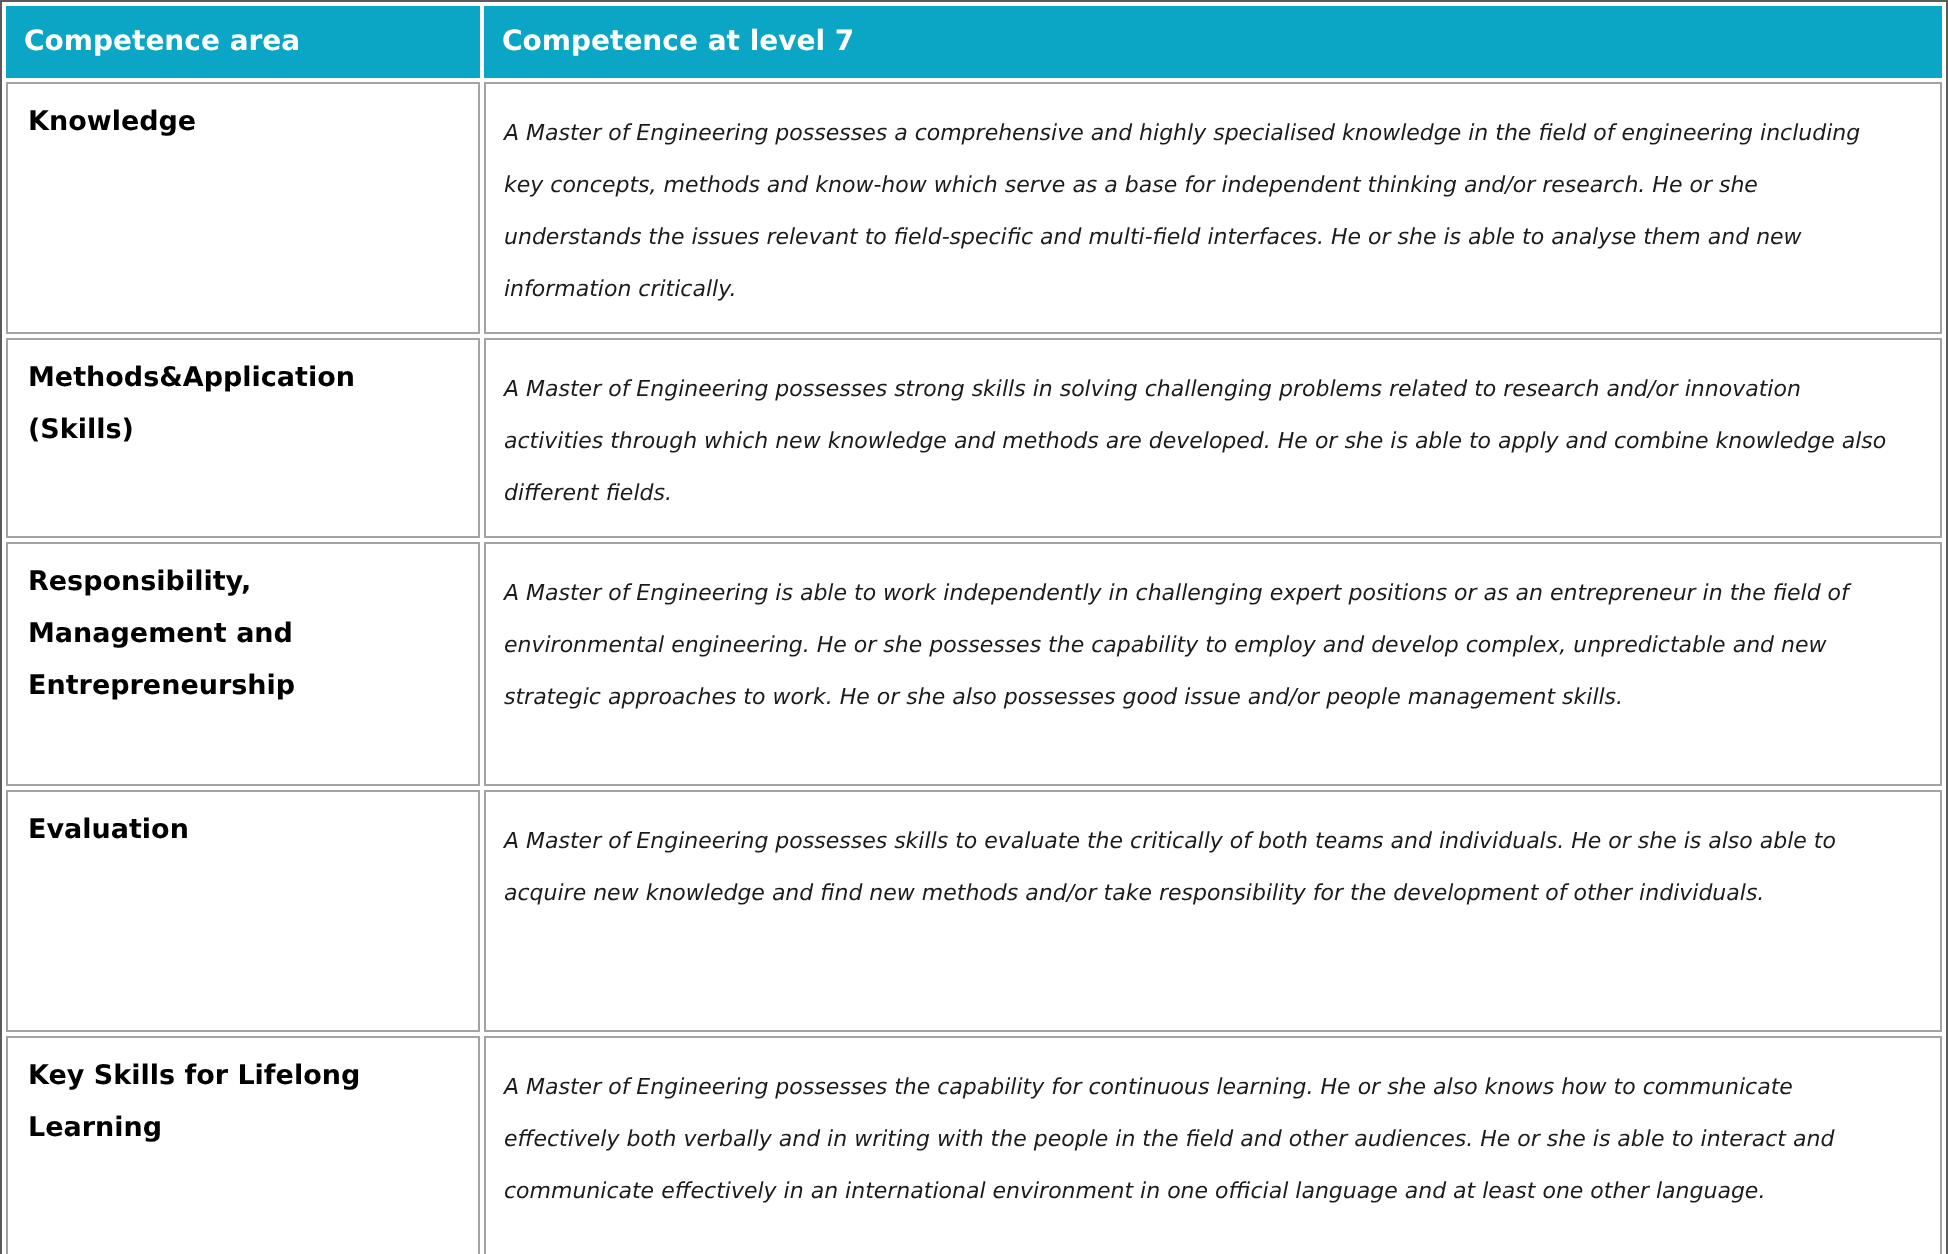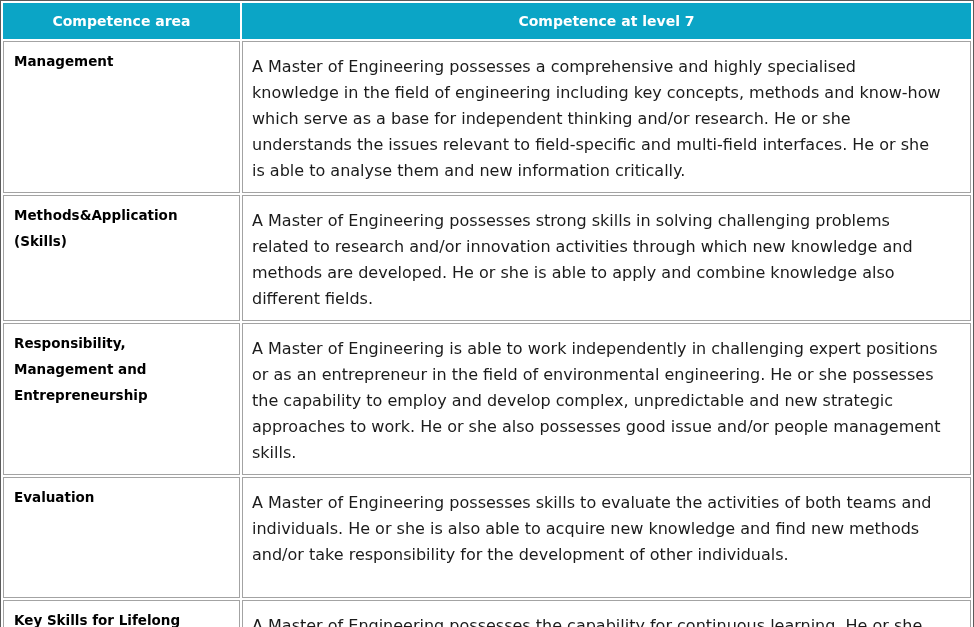--- a/index.html
+++ b/index.html
@@ -26,79 +26,80 @@
     width: 100%;
     border-collapse: separate;
     border-spacing: 2px;
     background: #ffffff;
   }
   th {
     background: var(--header-bg);
     color: var(--header-text);
     font-weight: bold;
     font-size: 14px;
-    text-align: center;
+    text-align: left;
     vertical-align: middle;
     padding: 9px 9px;
     height: 36px;
     border: none;
   }
   th.col-area { width: 237px; }
   td {
     border: 1px solid var(--cell-border);
     vertical-align: top;
     background: #ffffff;
   }
   td.area {
     width: 237px;
     font-weight: bold;
     font-size: 13.5px;
     line-height: 26px;
     color: #000000;
     padding: 6px 10px 6px 10px;
   }
   td.desc {
-    font-size: 16px;
+    font-size: 11px;
     line-height: 26px;
     color: var(--text);
     padding: 12px 24px 8px 9px;
+    font-style: italic;
   }
   tbody tr:nth-child(1) { height: 126px; }
   tbody tr:nth-child(2) { height: 98px; }
   tbody tr:nth-child(3) { height: 122px; border-radius: 15px; }
   tbody tr:nth-child(4) { height: 121px; }
   tbody tr:nth-child(5) { height: 128px; }
 </style>
 </head>
 <body>
 
 <div class="table-wrap">
   <table class="competence-table">
     <thead>
       <tr>
         <th class="col-area">Competence area</th>
         <th class="col-level">Competence at level 7</th>
       </tr>
     </thead>
     <tbody>
       <tr>
-        <td class="area">Management</td>
+        <td class="area">Knowledge</td>
         <td class="desc">A Master of Engineering possesses a comprehensive and highly specialised knowledge in the field of engineering including key concepts, methods and know-how which serve as a base for independent thinking and/or research. He or she understands the issues relevant to field-specific and multi-field interfaces. He or she is able to analyse them and new information critically.</td>
       </tr>
       <tr>
         <td class="area">Methods&amp;Application (Skills)</td>
         <td class="desc">A Master of Engineering possesses strong skills in solving challenging problems related to research and/or innovation activities through which new knowledge and methods are developed. He or she is able to apply and combine knowledge also different fields.</td>
       </tr>
       <tr>
         <td class="area">Responsibility, Management and Entrepreneurship</td>
         <td class="desc">A Master of Engineering is able to work independently in challenging expert positions or as an entrepreneur in the field of environmental engineering. He or she possesses the capability to employ and develop complex, unpredictable and new strategic approaches to work. He or she also possesses good issue and/or people management skills.</td>
       </tr>
       <tr>
         <td class="area">Evaluation</td>
-        <td class="desc">A Master of Engineering possesses skills to evaluate the activities of both teams and individuals. He or she is also able to acquire new knowledge and find new methods and/or take responsibility for the development of other individuals.</td>
+        <td class="desc">A Master of Engineering possesses skills to evaluate the critically of both teams and individuals. He or she is also able to acquire new knowledge and find new methods and/or take responsibility for the development of other individuals.</td>
       </tr>
       <tr>
         <td class="area">Key Skills for Lifelong Learning</td>
         <td class="desc">A Master of Engineering possesses the capability for continuous learning. He or she also knows how to communicate effectively both verbally and in writing with the people in the field and other audiences. He or she is able to interact and communicate effectively in an international environment in one official language and at least one other language.</td>
       </tr>
     </tbody>
   </table>
 </div>
 
 </body></html>

